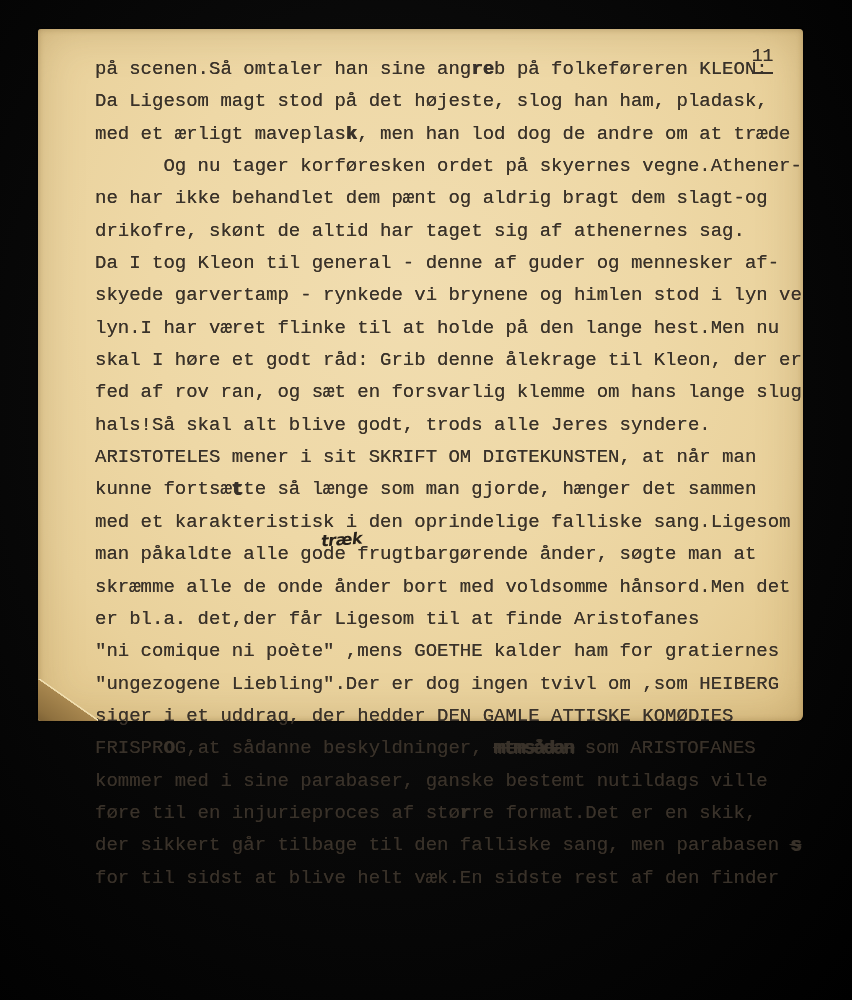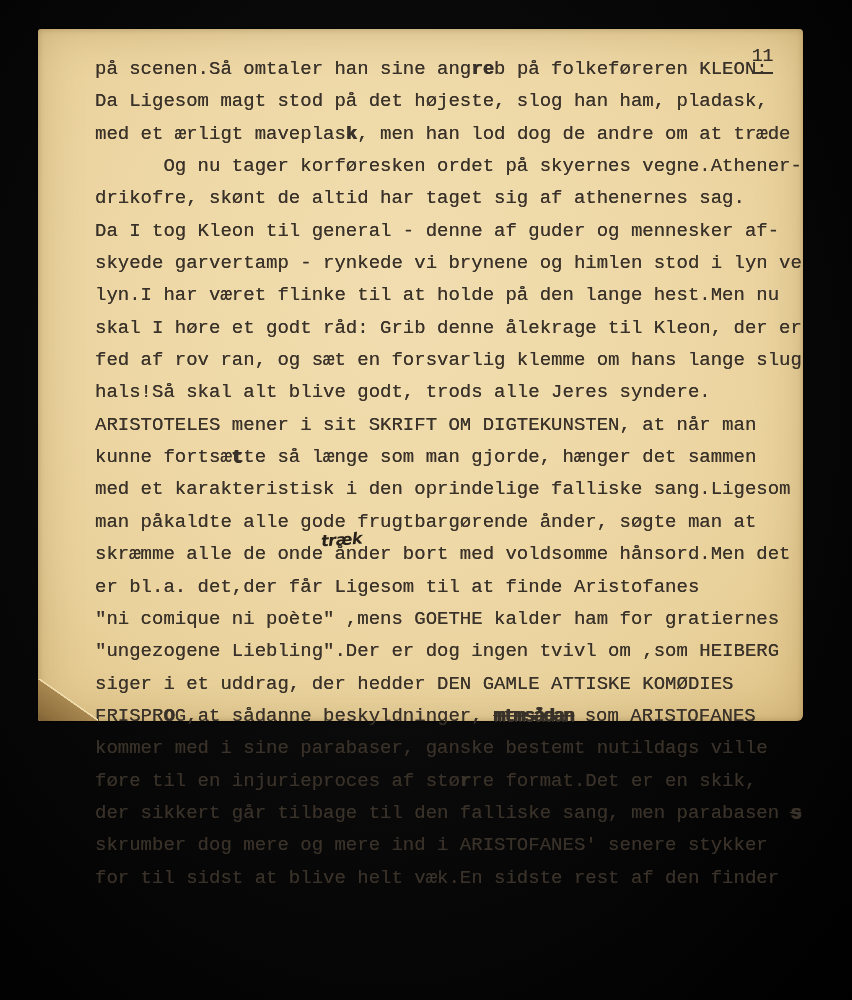--- a/index.html
+++ b/index.html
@@ -82,38 +82,38 @@
 <body>
 
 <div class="backdrop"></div>
 
 <div class="paper">
   <div class="typewritten">
       <div class="line"><span>på scenen.Så omtaler han sine ang</span><span class="overtype">re</span><span>b på folkeføreren KLEON:</span><span class="pagenum">11</span></div>
       <div class="line"><span>Da Ligesom magt stod på det højeste, slog han ham, pladask,</span></div>
       <div class="line"><span>med et ærligt maveplas</span><span class="overtype">k</span><span>, men han lod dog de andre om at træde</span></div>
       <div class="line"><span>      Og nu tager korføresken ordet på skyernes vegne.Athener-</span></div>
+      <div class="line"><span>ne har ikke behandlet dem pænt og aldrig bragt dem slagt-og</span></div>
       <div class="line"><span>drikofre, skønt de altid har taget sig af athenernes sag.</span></div>
       <div class="line"><span>Da I tog Kleon til general - denne af guder og mennesker af-</span></div>
       <div class="line"><span>skyede garvertamp - rynkede vi brynene og himlen stod i lyn ve</span></div>
       <div class="line"><span>lyn.I har været flinke til at holde på den lange hest.Men nu</span></div>
       <div class="line"><span>skal I høre et godt råd: Grib denne ålekrage til Kleon, der er</span></div>
       <div class="line"><span>fed af rov ran, og sæt en forsvarlig klemme om hans lange slug</span></div>
       <div class="line"><span>hals!Så skal alt blive godt, trods alle Jeres syndere.</span></div>
       <div class="line"><span>ARISTOTELES mener i sit SKRIFT OM DIGTEKUNSTEN, at når man</span></div>
       <div class="line"><span>kunne fortsæ</span><span class="heavy">t</span><span>te så længe som man gjorde, hænger det sammen</span></div>
       <div class="line"><span>med et karakteristisk i den oprindelige falliske sang.Ligesom</span></div>
       <div class="line"><span>man påkaldte alle gode frugtbargørende ånder, søgte man at</span></div>
       <div class="line"><span>skræmme alle de onde ånder bort med voldsomme hånsord.Men det</span></div>
       <div class="line"><span>er bl.a. det,der får Ligesom til at finde Aristofanes</span></div>
       <div class="line"><span>"ni comique ni poète" ,mens GOETHE kalder ham for gratiernes</span></div>
       <div class="line"><span>"ungezogene Liebling".Der er dog ingen tvivl om ,som HEIBERG</span></div>
       <div class="line"><span>siger i et uddrag, der hedder DEN GAMLE ATTISKE KOMØDIES</span></div>
       <div class="line"><span>FRISPR</span><span class="overtype">O</span><span>G,at sådanne beskyldninger, </span><span class="struck">mtmsådan</span><span> som ARISTOFANES</span></div>
       <div class="line"><span>kommer med i sine parabaser, ganske bestemt nutildags ville</span></div>
       <div class="line"><span>føre til en injurieproces af stø</span><span class="overtype">r</span><span>re format.Det er en skik,</span></div>
       <div class="line"><span>der sikkert går tilbage til den falliske sang, men parabasen </span><span class="struck">s</span></div>
-      <div class="line"><span>skrumber dog mere og mere ind i ARISTOFANES' senere stykker</span></div>
       <div class="line"><span>for til sidst at blive helt væk.En sidste rest af den finder</span></div>
     </div>
   <span class="handwritten">træk</span>
   <div class="fold"></div>
 </div>
 
 </body></html>

